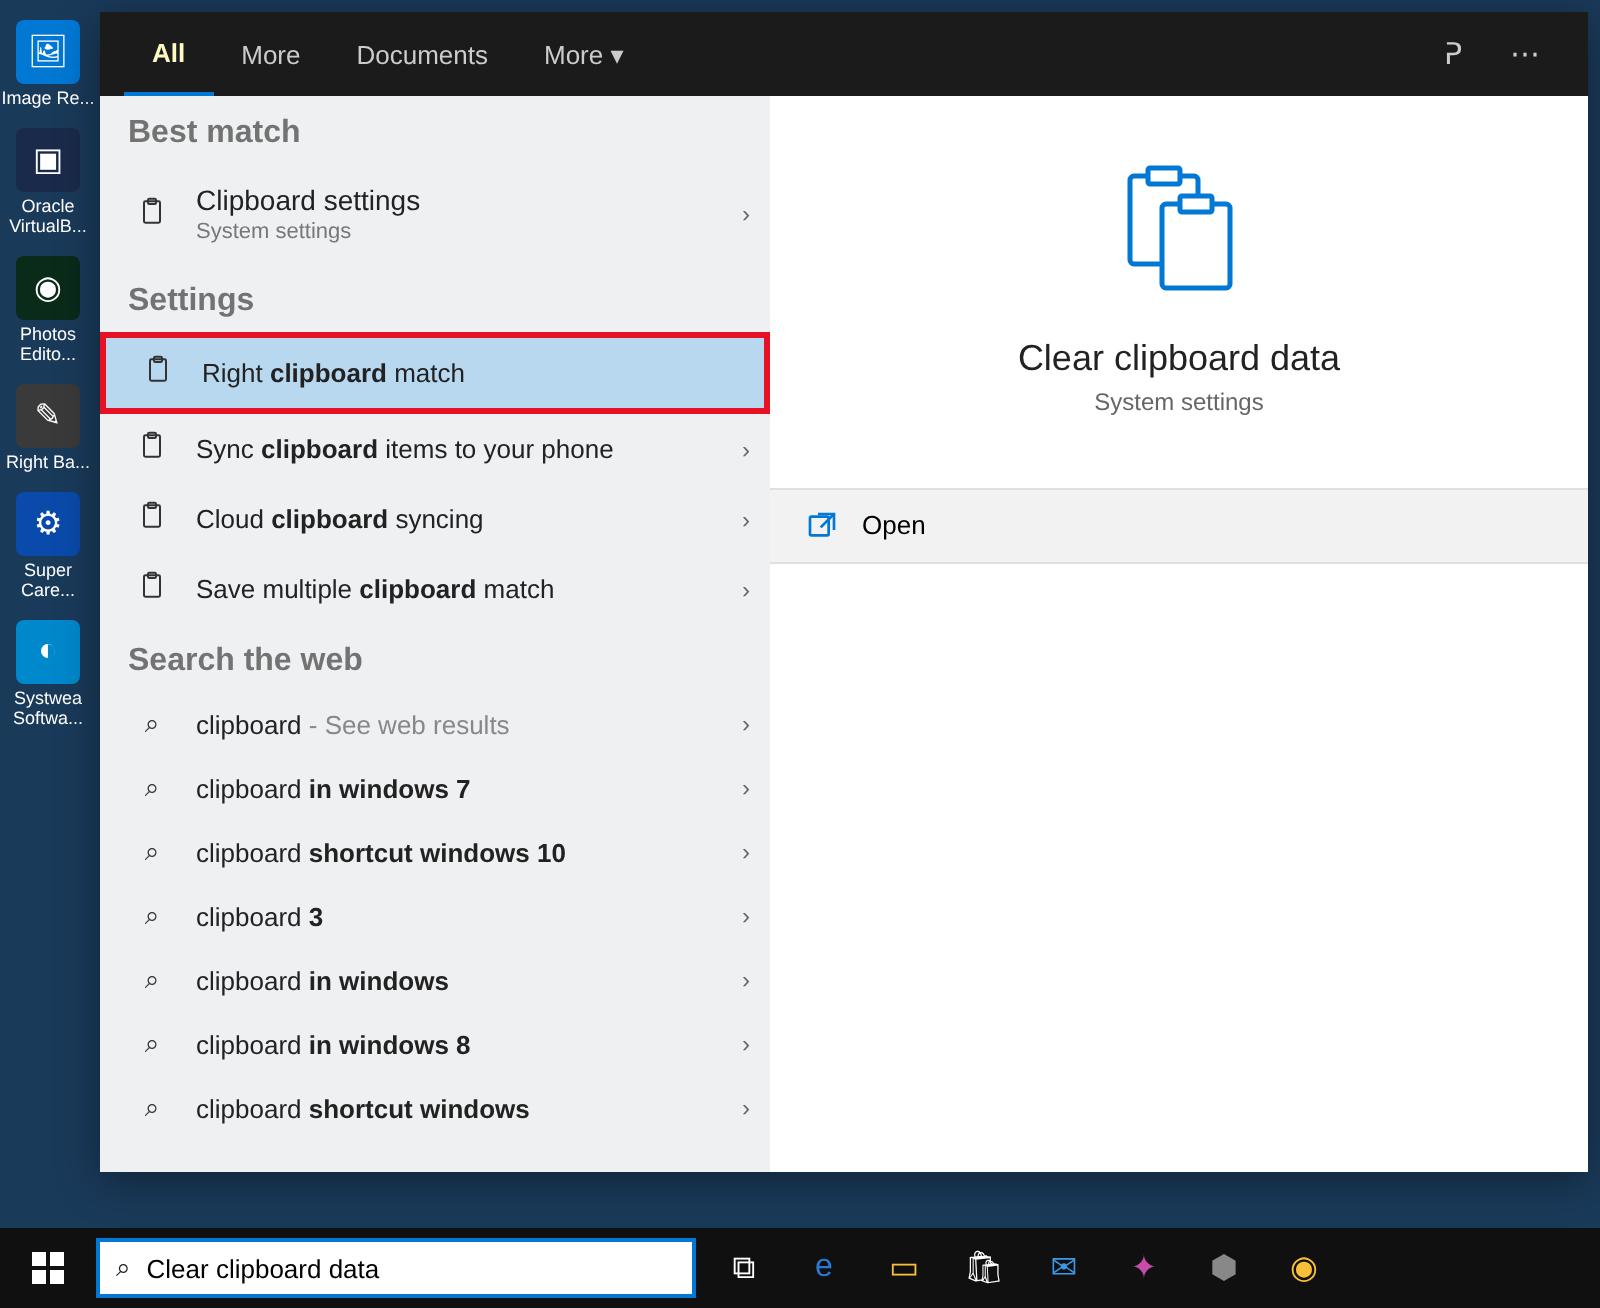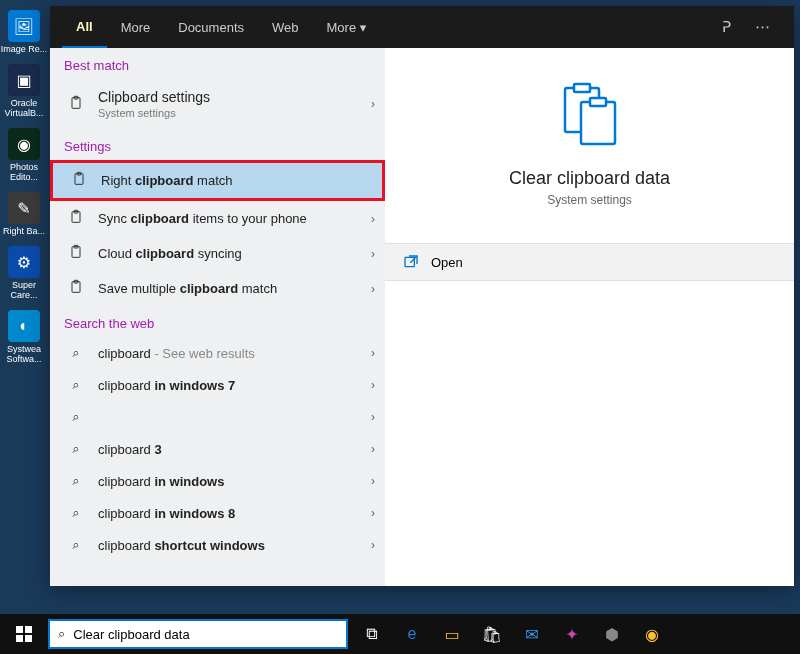--- a/index.html
+++ b/index.html
@@ -15,35 +15,35 @@
 .tabs { height:42px; background:#1b1b1b; display:flex; align-items:center; padding:0 12px; gap:0; color:#ccc; font-size:13px; }
 .tab { padding:0 14px; height:42px; display:flex; align-items:center; cursor:pointer; }
 .tab.active { color:#fef9c3; border-bottom:2px solid #0078d4; font-weight:600; }
 .tabs .sp { flex:1; }
 .tabs .ric { padding:0 12px; color:#ccc; font-size:15px; }
 
 .body { flex:1; display:flex; min-height:0; }
 .left { width:335px; background:#eef0f2; overflow-y:auto; }
 .right { flex:1; background:#fff; display:flex; flex-direction:column; align-items:center; padding-top:34px; }
 
-.sect { font-weight:400; font-size:13px; padding:10px 14px 6px; color:#a21caf; }
+.sect { font-weight:700; font-size:16px; padding:10px 14px 6px; color:#737373; }
 .row { display:flex; align-items:center; padding:8px 10px 8px 16px; font-size:13px; color:#222; cursor:pointer; position:relative; }
 .row .ric2 { margin-left:auto; color:#666; font-size:12px; }
 .row .ic { width:20px; text-align:center; margin-right:12px; color:#333; }
 .row .ic svg { width:16px; height:16px; }
 .sub { font-size:11px; color:#777; margin-top:2px; }
 .best { padding:10px 10px 10px 16px; }
 .best .title { font-size:14px; }
 
 .hl { background:#b8d8ef; border:3px solid #e81123; }
 
 .right .big { margin-bottom:18px; }
 .right .rtitle { font-size:18px; color:#222; }
 .right .rsub { font-size:12px; color:#666; margin-top:4px; margin-bottom:36px; }
-.open { width:100%; border-top:1px solid #e0e0e0; border-bottom:1px solid #e0e0e0; background:#f2f2f2; padding:10px 18px; font-size:13px; display:flex; align-items:center; gap:12px; cursor:pointer; }
+.open { width:100%; border-top:1px solid #e0e0e0; border-bottom:1px solid #e0e0e0; background:#f2f2f2; padding:10px 18px; font-size:13px; display:flex; align-items:flex-start; gap:12px; cursor:pointer; }
 .open svg { width:16px; height:16px; }
 
 
 .taskbar { position:absolute; bottom:0; left:0; width:800px; height:40px; background:#101010; display:flex; align-items:center; }
 .start { width:48px; height:40px; display:flex; align-items:center; justify-content:center; }
 .start svg { width:16px; height:16px; }
 .search { width:300px; height:30px; background:#fff; border:2px solid #0078d4; display:flex; align-items:center; padding:0 8px; font-size:13px; color:#222; gap:8px; }
 .search input { border:none; outline:none; flex:1; font-size:13px; }
 .tb { flex:1; display:flex; align-items:center; gap:8px; padding-left:8px; }
 .tbi { width:32px; height:32px; display:flex; align-items:center; justify-content:center; font-size:16px; }
@@ -64,21 +64,20 @@
   <div class="di"><div class="ic" style="background:#3a3a3a">✎</div><span>Right Ba...</span></div>
   <div class="di"><div class="ic" style="background:#0a4aaa">⚙</div><span>Super Care...</span></div>
   <div class="di"><div class="ic" style="background:#0088cc">◐</div><span>Systwea Softwa...</span></div>
 </div>
 
 <div class="popup">
   <div class="tabs">
     <div class="tab active">All</div>
     <div class="tab">More</div>
     <div class="tab">Documents</div>
-    <div class="tab">Web</div>
     <div class="tab"><span>More</span>&nbsp;▾</div>
     <div class="sp"></div>
     <div class="ric">ᕈ</div>
     <div class="ric">⋯</div>
   </div>
 
   <div class="body">
     <div class="left">
       <div class="sect">Best match</div>
       <div class="row best">
@@ -134,20 +133,21 @@
         <span><span>clipboard</span><span class="gray"> - See web results</span></span>
         <span class="ric2">›</span>
       </div>
       <div class="row">
         <span class="ic">⌕</span>
         <span><span>clipboard </span><b>in windows 7</b></span>
         <span class="ric2">›</span>
       </div>
       <div class="row">
         <span class="ic">⌕</span>
+        <span><span>clipboard </span><b>shortcut windows 10</b></span>
         <span class="ric2">›</span>
       </div>
       <div class="row">
         <span class="ic">⌕</span>
         <span><span>clipboard </span><b>3</b></span>
         <span class="ric2">›</span>
       </div>
       <div class="row">
         <span class="ic">⌕</span>
         <span><span>clipboard </span><b>in windows</b></span>

